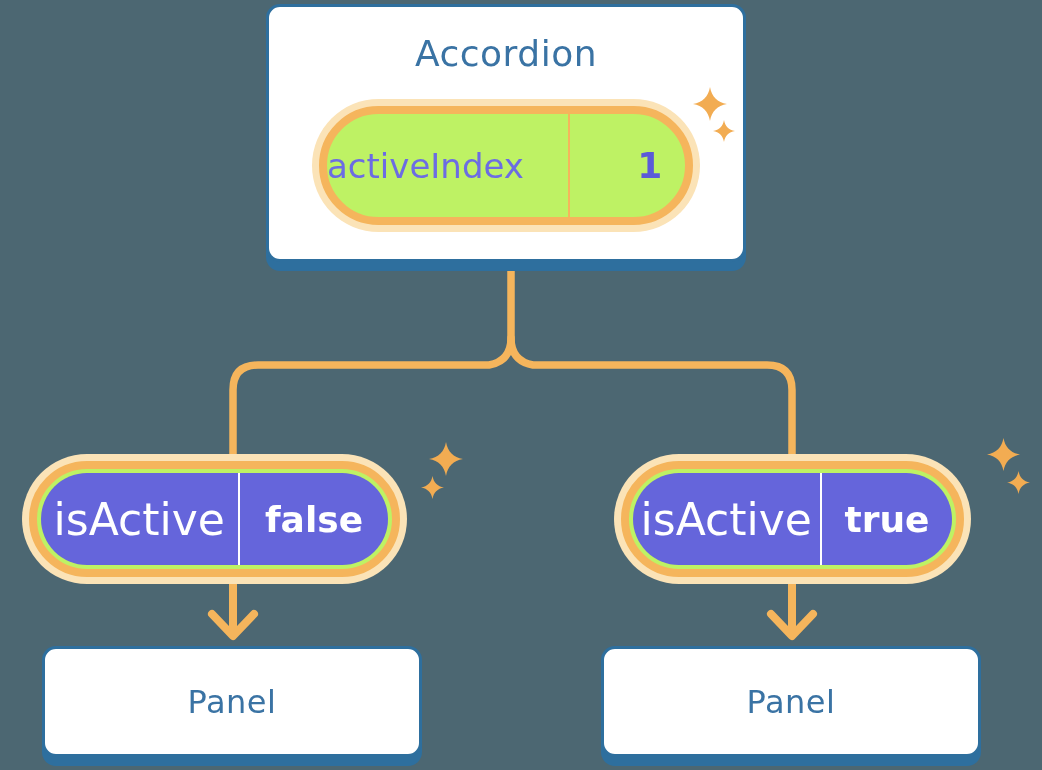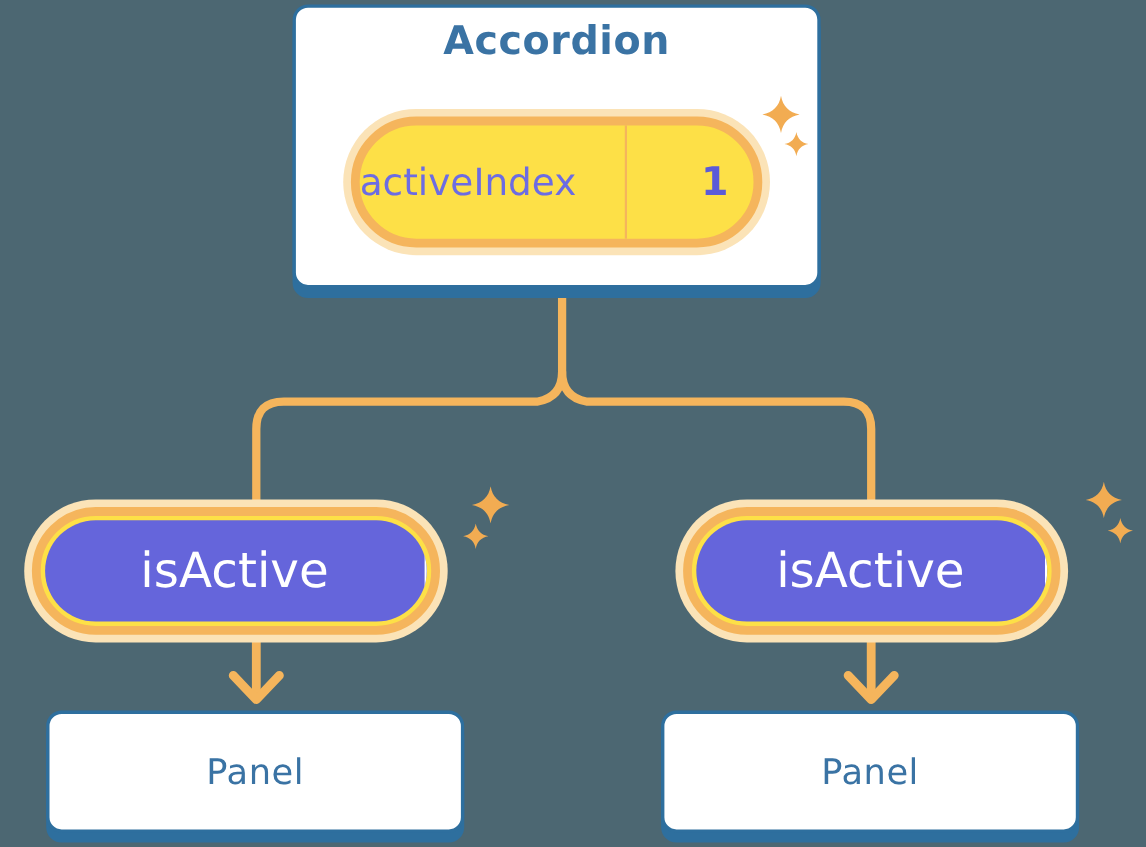--- a/index.html
+++ b/index.html
@@ -38,21 +38,21 @@
     z-index: 2;
   }
   .card-title {
     text-align: center;
     color: #3A73A4;
     font-size: 36px;
     font-weight: 500;
     letter-spacing: 0.5px;
   }
   #accordion-card { left: 266px; top: 4px; width: 480px; height: 258px; }
-  #accordion-card .card-title { margin-top: 10px; font-weight: bold; }
+  #accordion-card .card-title { margin-top: 26px; }
   .panel-card {
     width: 380px; height: 111px;
     display: flex; align-items: center; justify-content: center;
   }
   #panel-left  { left: 42px;  top: 646px; }
   #panel-right { left: 601px; top: 646px; }
   .panel-label {
     color: #3A73A4;
     font-size: 32px;
     font-weight: 500;
@@ -64,21 +64,21 @@
     position: absolute;
     box-sizing: border-box;
     background: #FBE3B7;          
     border-radius: 999px;
     padding: 7px;
     z-index: 2;
   }
   .pill-ring {
     box-sizing: border-box;
     height: 100%;
-    background: #fde047;
+    background: #bef264;
     border: 8px solid #F5B55C;    
     border-radius: 999px;
     display: flex;
     align-items: stretch;
     gap: 44px;
   }
   .pill-ring.has-core { padding: 4px; } 
   .pill-core {
     flex: 1;
     background: #6565DB;
@@ -142,29 +142,31 @@
       <div class="divider orange"></div>
       <div class="cell state-value">1</div>
     </div>
   </div>
 
   <div class="pill" id="prop-pill-left">
     <div class="pill-ring has-core">
       <div class="pill-core">
         <div class="cell grow prop-name">isActive</div>
         <div class="divider white"></div>
+        <div class="cell prop-value">false</div>
       </div>
     </div>
   </div>
 
   <div class="pill" id="prop-pill-right">
     <div class="pill-ring has-core">
       <div class="pill-core">
         <div class="cell grow prop-name">isActive</div>
         <div class="divider white"></div>
+        <div class="cell prop-value">true</div>
       </div>
     </div>
   </div>
 
   <div class="card panel-card" id="panel-left">
     <div class="panel-label">Panel</div>
   </div>
   <div class="card panel-card" id="panel-right">
     <div class="panel-label">Panel</div>
   </div>

